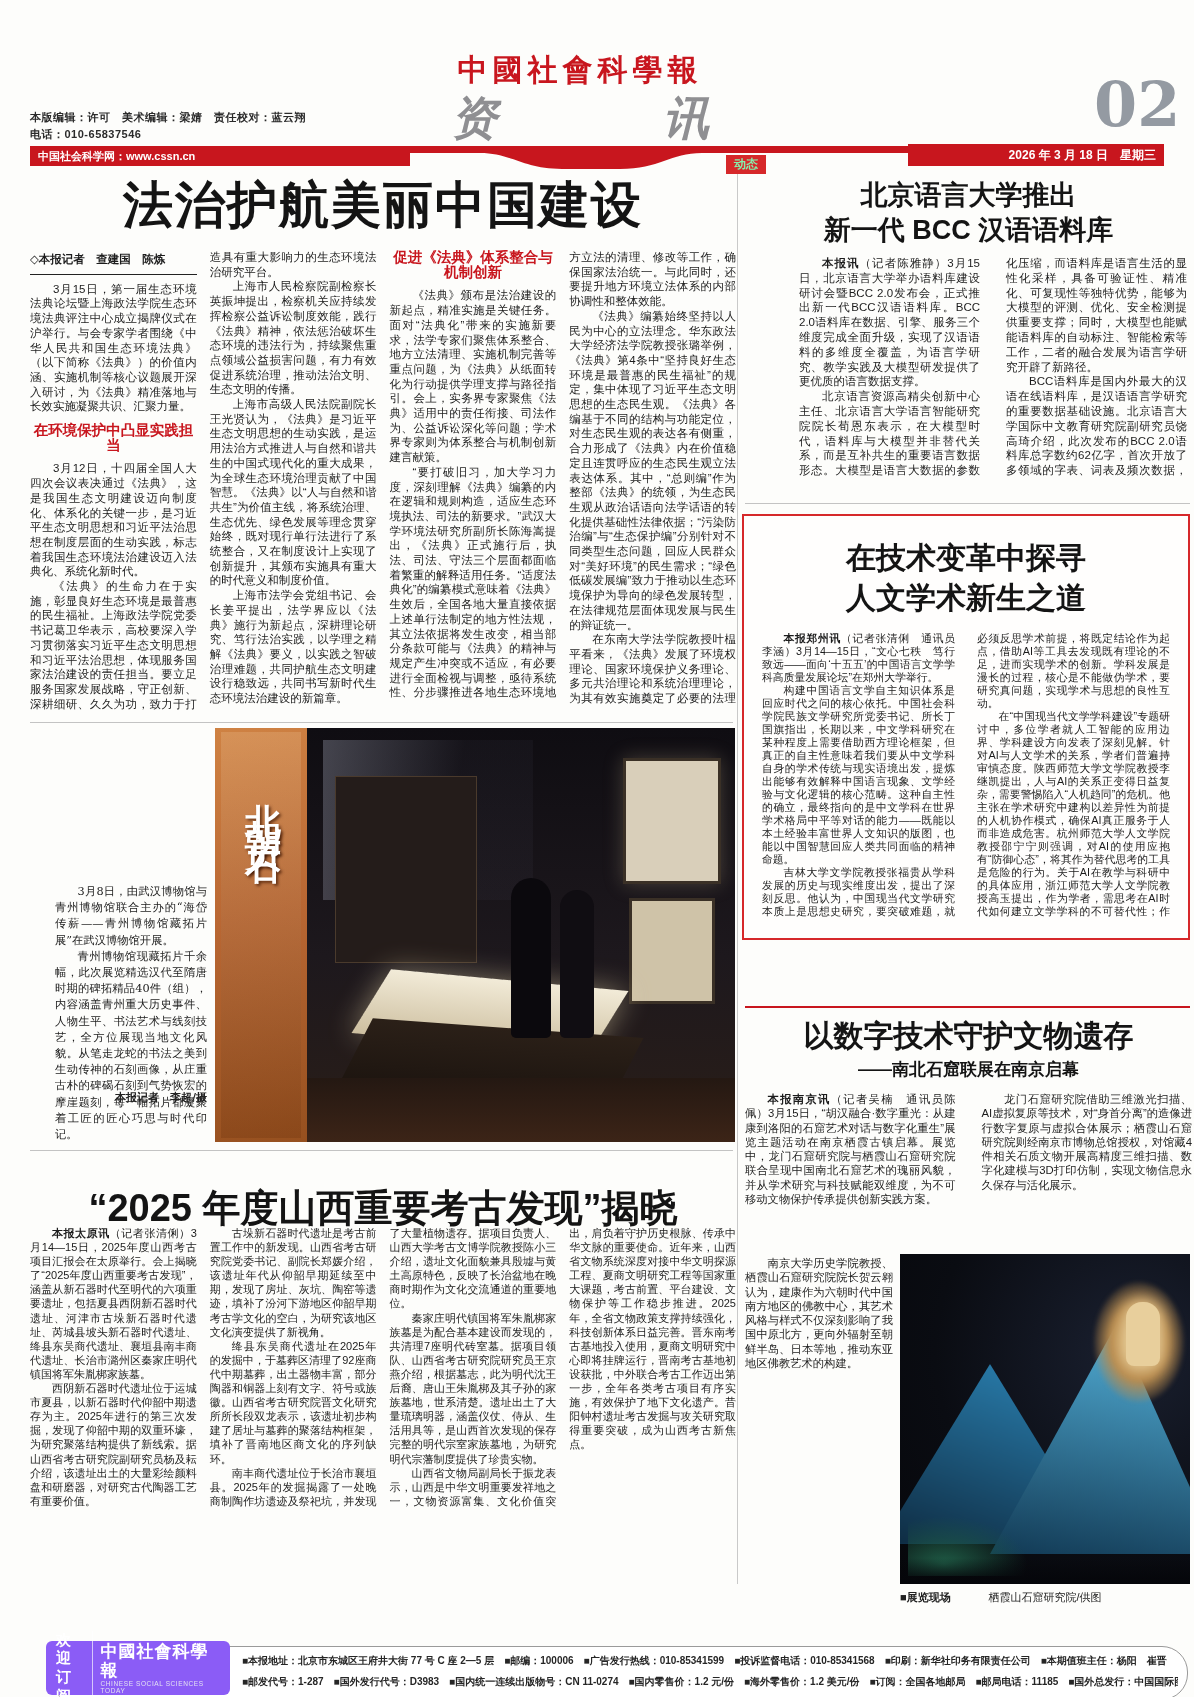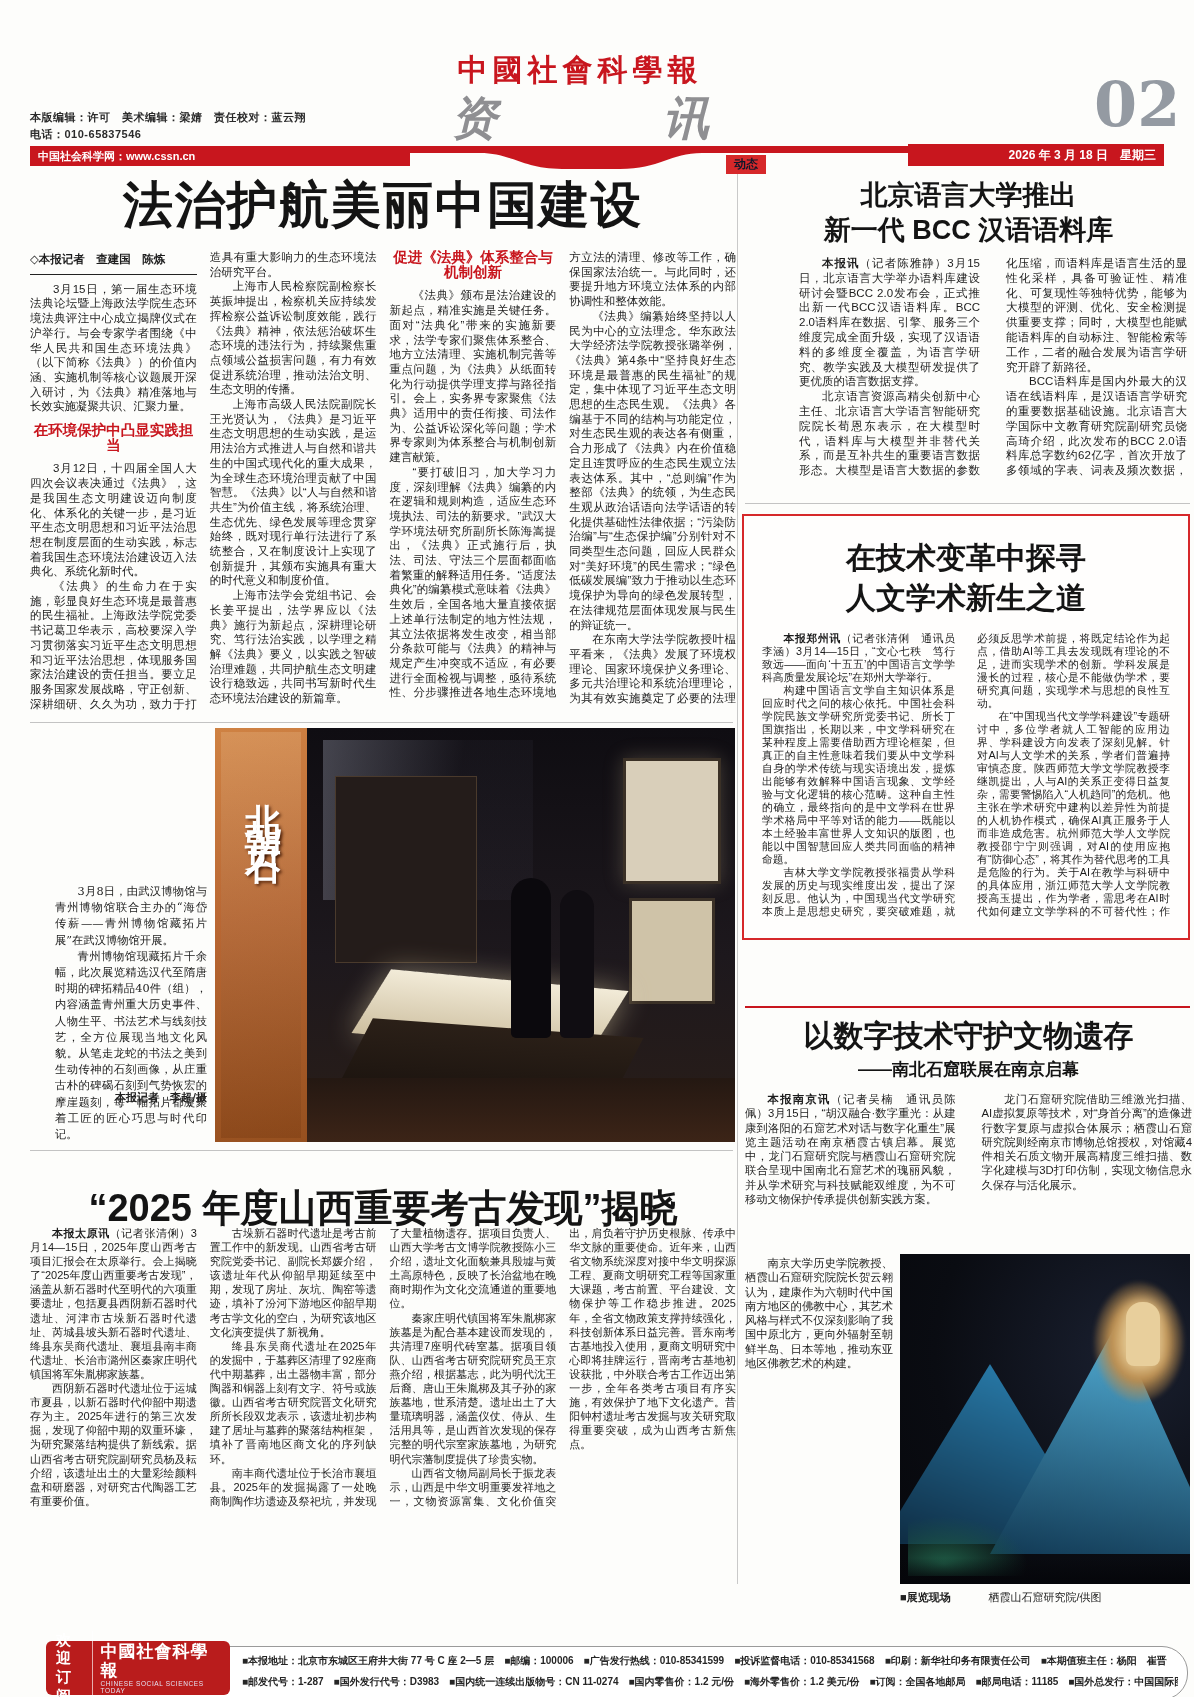--- a/index.html
+++ b/index.html
@@ -19,42 +19,42 @@
   .hrule{height:1px;background:#c3c3c3;}
   
   .colbody{column-gap:13px;text-align:justify;overflow:hidden;}
   .colbody p, .plaincol p{margin:0;text-indent:2em;}
   .colbody p.byline{font-weight:bold;text-indent:0;border-bottom:1.5px solid #222;
                     padding:2px 0 7px;margin-bottom:7px;}
   .colbody h4.h, .plaincol h4.h{color:#c8161e;font-size:14.5px;font-weight:900;text-align:center;
                  margin:9px 0;text-indent:0;}
   .colbody p b, .plaincol p b{font-weight:900;}
   .headline{font-weight:900;text-align:center;color:#141414;}
-  .tag{background:#d6282a;color:#0f172a;font-size:12px;font-weight:bold;text-align:center;}
+  .tag{background:#d6282a;color:#86efac;font-size:12px;font-weight:bold;text-align:center;}
   
   .redbox{border:2.5px solid #d6282a;background:#fffefd;}
   
   .photo{background:#17141a;overflow:hidden;}
   .strip{position:absolute;left:0;top:0;width:92px;height:100%;
          background:linear-gradient(165deg,#cf8243 0%,#b96733 45%,#96501f 100%);}
   .strip-inner{position:absolute;left:6px;top:4px;right:6px;bottom:4px;
          background:linear-gradient(180deg,rgba(255,235,200,.16),rgba(80,30,0,.18));}
   .strip-text{position:absolute;left:24px;top:46px;writing-mode:vertical-rl;
          font-family:"DejaVu Serif",serif;font-weight:900;font-size:36px;color:#fff;
          letter-spacing:16px;text-shadow:2px 2px 3px rgba(60,20,0,.7);}
   .caption-col{font-family:"DejaVu Serif",serif;font-size:11.3px;line-height:16.2px;
          text-align:justify;color:#222;}
   .caption-col p{margin:0;text-indent:2em;}
   .credit{font-family:"DejaVu Serif",serif;font-weight:bold;font-size:11px;color:#222;}
   
   .digimg{background:radial-gradient(circle at 80% 30%, #1a2030 0%, #0a0c12 60%, #06070b 100%);overflow:hidden;}
   .mtn{position:absolute;}
   
   .foot-frame{border:1px solid #9a9a9a;border-radius:26px;background:#fff;}
-  .foot-brand{background:#b91c1c;border-radius:6px;display:flex;align-items:center;
+  .foot-brand{background:#8b5cf6;border-radius:6px;display:flex;align-items:center;
               color:#fff;padding:0 10px;box-sizing:border-box;}
   .foot-sub{font-size:15px;font-weight:900;line-height:1.25;padding-right:8px;
             border-right:1px solid rgba(255,255,255,.65);white-space:pre-line;}
   .foot-brandname{font-family:"DejaVu Serif",serif;font-weight:bold;font-size:17px;
             letter-spacing:1px;line-height:1.1;}
   .foot-branden{font-size:6.5px;color:#e4e2f2;letter-spacing:.6px;}
   .foot-line{font-size:10px;font-weight:bold;color:#262626;line-height:21px;white-space:nowrap;}
 </style>
 </head>
 <body>

